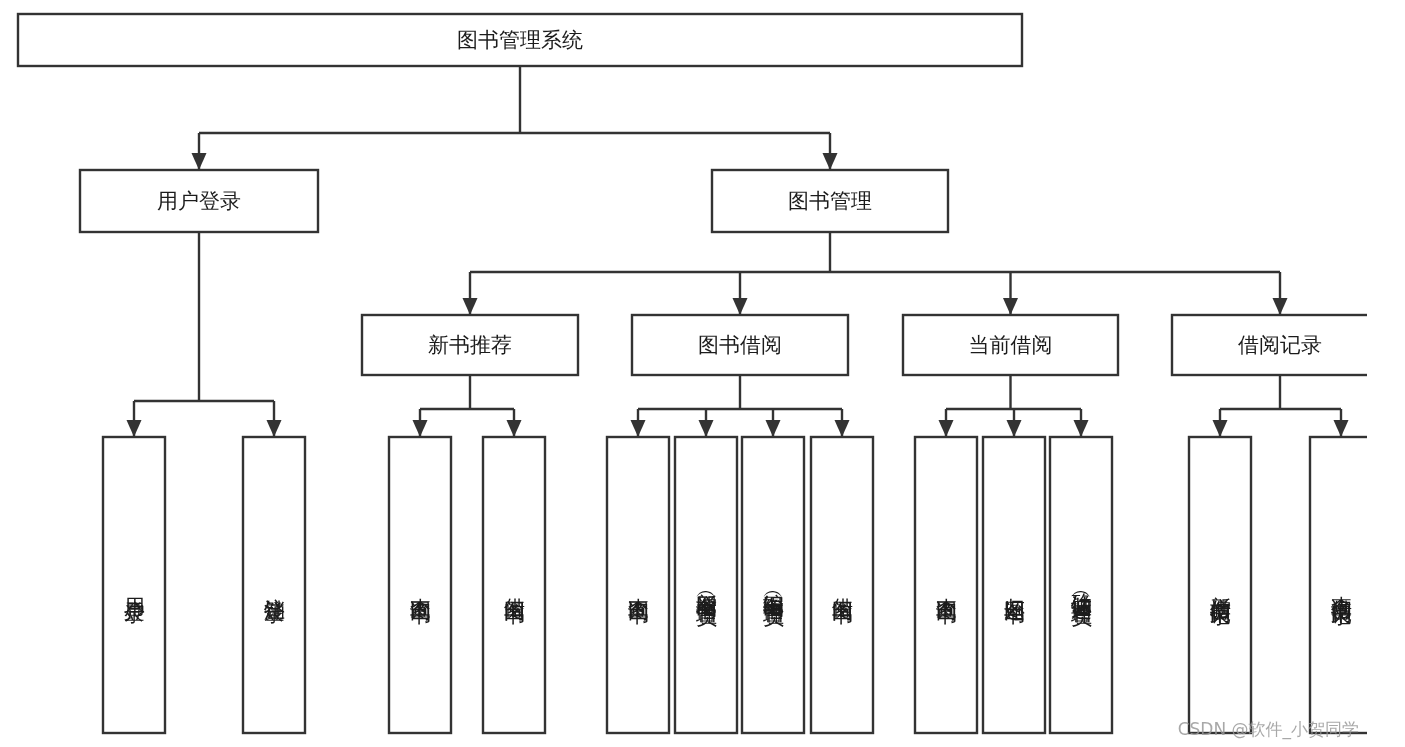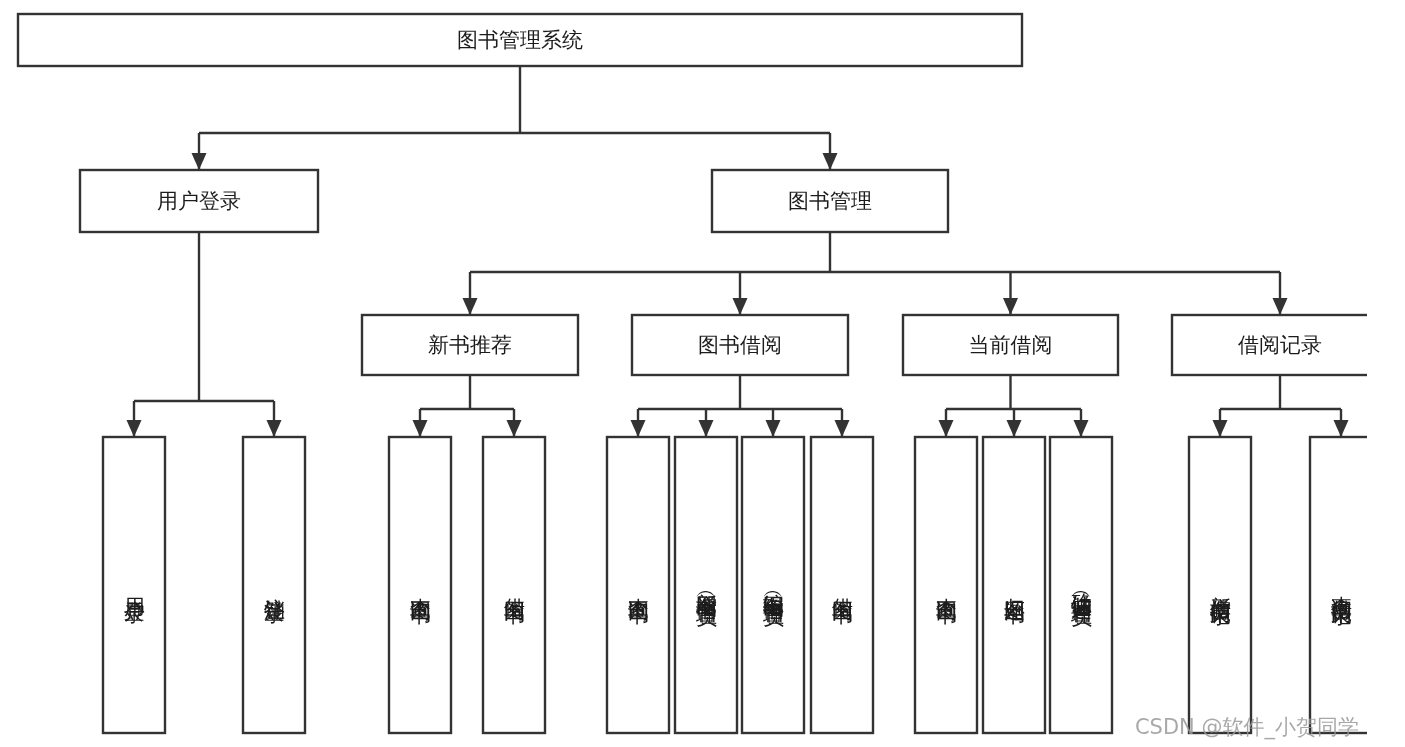--- a/index.html
+++ b/index.html
@@ -60,21 +60,21 @@
     align-items: center;
     justify-content: center;
     white-space: nowrap;
     pointer-events: none;
   }
   .watermark {
     position: absolute;
     right: 8px;
     bottom: 6px;
     font-family: "DejaVu Sans", "Liberation Sans", sans-serif;
-    font-size: 21px;
+    font-size: 17px;
     color: #9a9a9a;
     opacity: 0.85;
     white-space: nowrap;
     margin-top: 8px;
   }
 </style>
 </head>
 <body>
 
 <div id="diagram-root">

